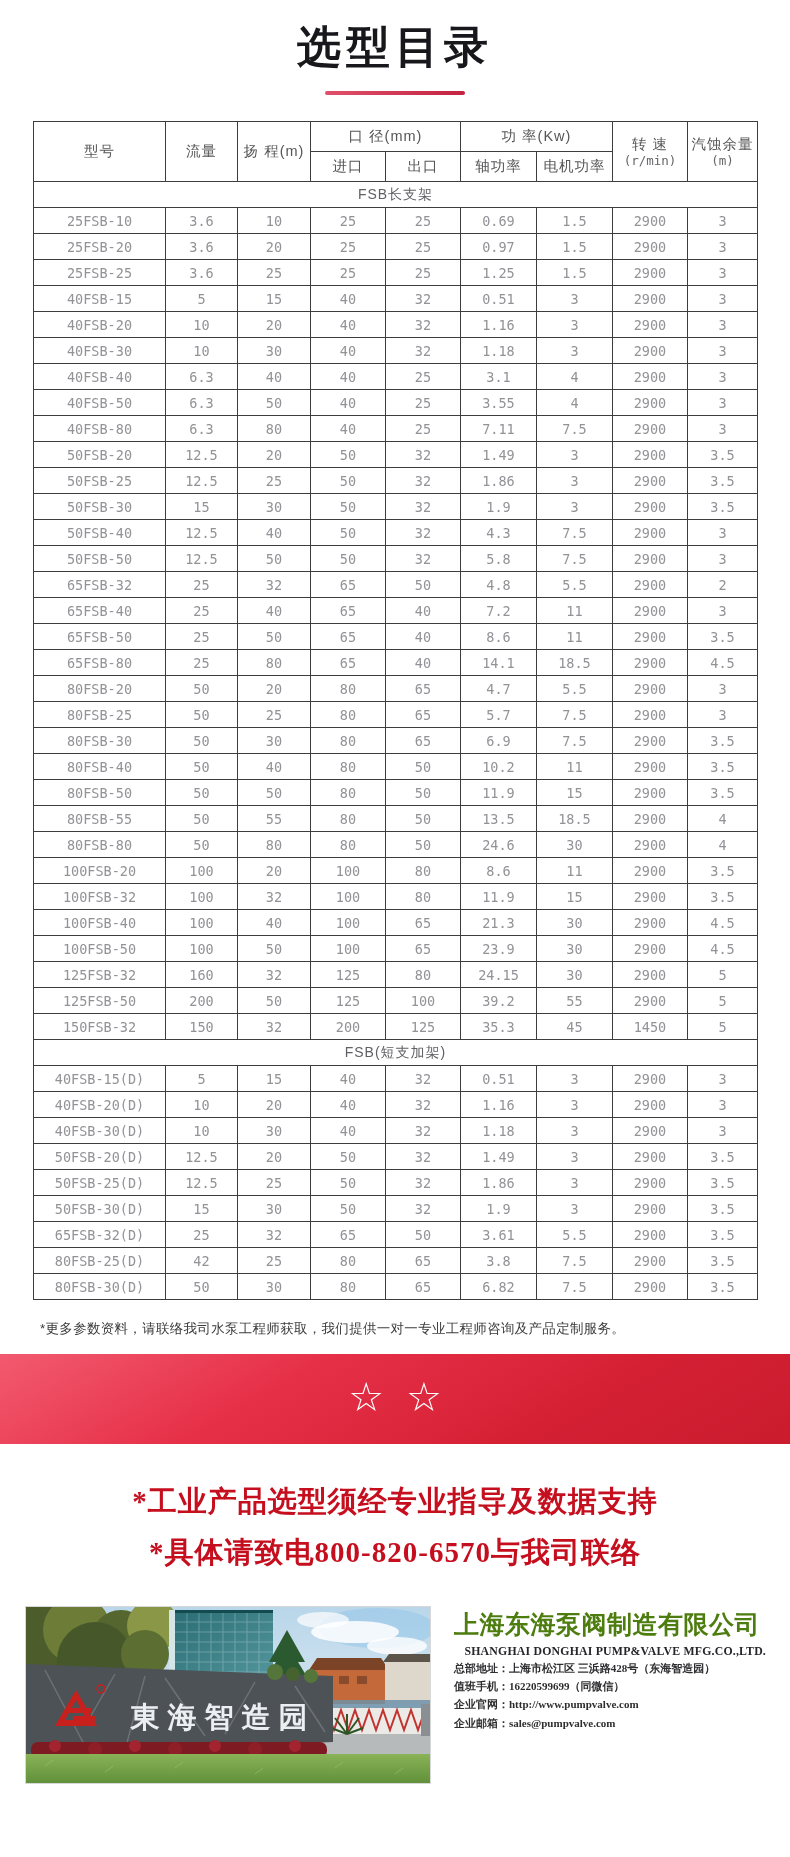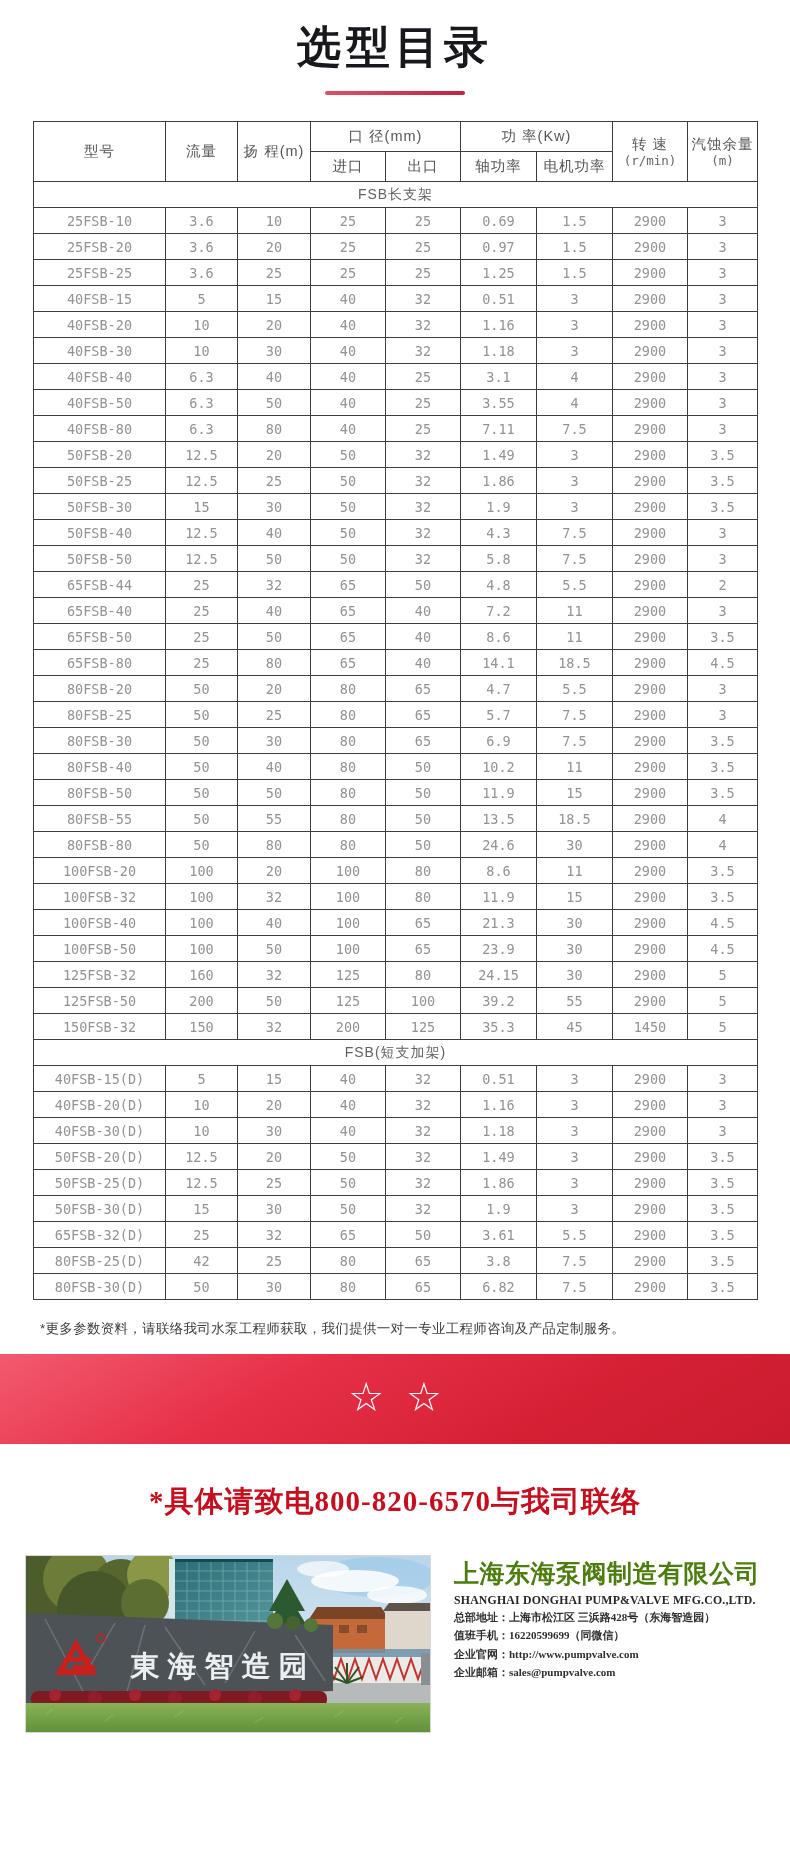--- a/index.html
+++ b/index.html
@@ -59,21 +59,21 @@
     font-size:29px; color:#c50f1e; line-height:1.75; letter-spacing:1px;
   }
 
   
   .footer { margin-top:28px; display:flex; gap:23px; padding:0 24px 0 25px; align-items:flex-start; }
   .photo { width:406px; height:178px; flex:none; display:block; }
   .info { flex:1; min-width:0; padding-top:2px; }
   .company-cn { font-size:25px; font-weight:900; color:#4d7c0f; white-space:nowrap; letter-spacing:0.5px; }
   .company-en {
     margin-top:3px; font-family:"Liberation Serif","DejaVu Serif",serif; font-weight:700;
-    font-size:11.8px; color:#26262a; white-space:nowrap; letter-spacing:0.2px;
+    font-size:11.8px; color:#26262a; white-space:nowrap; letter-spacing:0.2px;text-align:right;
   }
   .hotline {
     margin:7px 0 5px; font-family:"Liberation Serif","DejaVu Serif",serif; font-weight:900;
     color:#c3151b; font-size:19px; white-space:nowrap;
   }
   .hotline-num { font-size:22px; margin-left:8px; letter-spacing:0.5px; }
   .contact-line {
     font-family:"Liberation Serif","DejaVu Serif",serif; font-weight:700;
     font-size:11px; color:#2e2e30; line-height:1.68; white-space:nowrap;
   }
@@ -275,21 +275,21 @@
             <td>12.5</td>
             <td>50</td>
             <td>50</td>
             <td>32</td>
             <td>5.8</td>
             <td>7.5</td>
             <td>2900</td>
             <td>3</td>
           </tr>
           <tr>
-            <td>65FSB-44</td>
+            <td>65FSB-32</td>
             <td>25</td>
             <td>32</td>
             <td>65</td>
             <td>50</td>
             <td>4.8</td>
             <td>5.5</td>
             <td>2900</td>
             <td>2</td>
           </tr>
           <tr>
@@ -586,20 +586,21 @@
   </div>
 
   <p class="footnote">*更多参数资料，请联络我司水泵工程师获取，我们提供一对一专业工程师咨询及产品定制服务。</p>
 
   <div class="banner">
     <span class="star">☆</span>
     <span class="star">☆</span>
   </div>
 
   <div class="notice">
+    <div class="notice-line">*工业产品选型须经专业指导及数据支持</div>
     <div class="notice-line">*具体请致电800-820-6570与我司联络</div>
   </div>
 
   <div class="footer">
 
     <svg class="photo" viewBox="0 0 406 178" xmlns="http://www.w3.org/2000/svg" role="img">
       <defs>
         <linearGradient id="sky" x1="0" y1="0" x2="0" y2="1">
           <stop offset="0" stop-color="#b9d6ea"></stop>
             <stop offset="1" stop-color="#e9f1f4"></stop>

